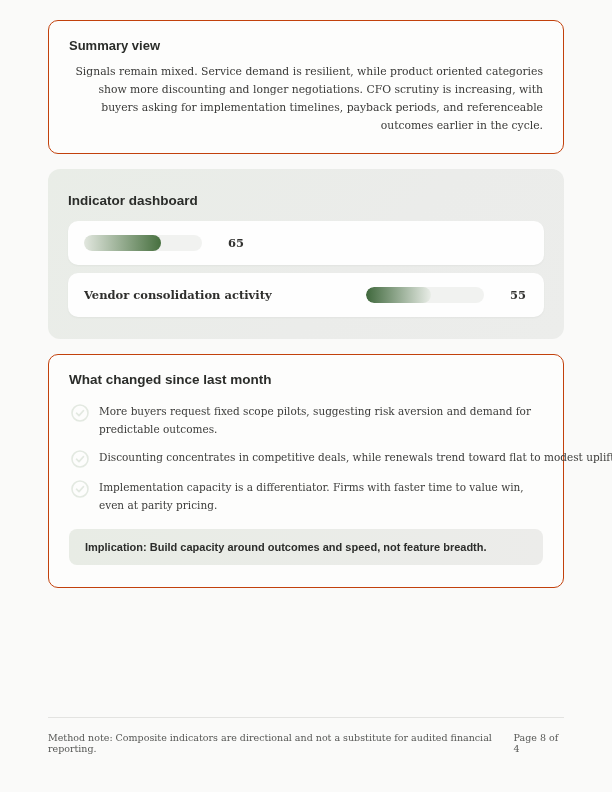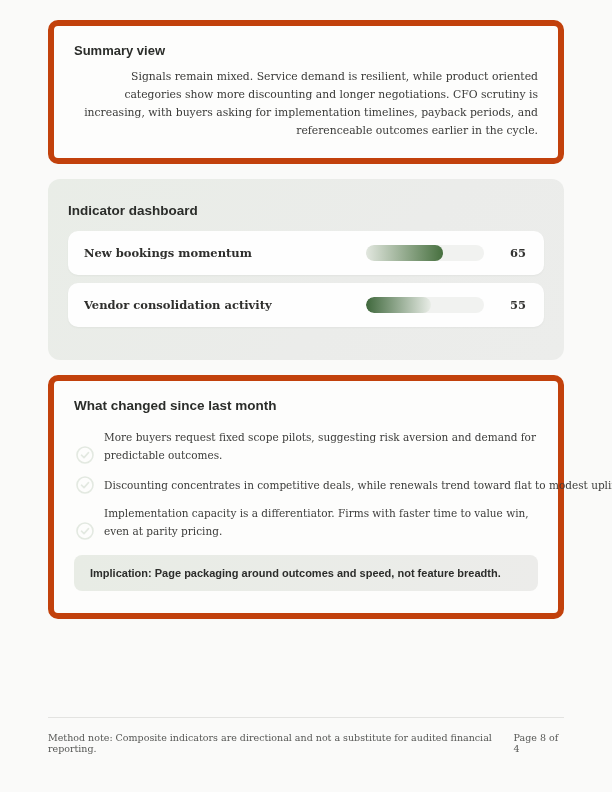--- a/index.html
+++ b/index.html
@@ -25,21 +25,21 @@
   }
   .hero .subtitle {
     font-family: "DejaVu Serif", serif;
     font-size: 10.5px; color: #4a4c49; margin-top: 7px;
   }
   
   .main { padding: 0 48px; flex: 1 1 auto; }
   .card {
     border-radius: 10px;
     background: #fdfdfc;
-    border: 6px solid #c2410c;
+    border: 1px solid #c2410c;
   }
   .card h2 {
     font-size: 13px; font-weight: bold; color: #2b2d2a;
   }
   
   .summary-card { margin-top: 20px; padding: 17px 20px 18px 20px; }
   .summary-card p {
     margin-top: 10px;
     font-family: "DejaVu Serif", serif;
     font-size: 10.8px; line-height: 18px; color: #3a3a38; text-align: right;
@@ -55,21 +55,21 @@
   .dashboard-card h2 { font-size: 13.5px; margin-bottom: 13px; }
   .indicator-row {
     background: #fefefe;
     border-radius: 10px;
     height: 44px;
     display: flex; align-items: center;
     padding: 0 18px 0 16px;
     margin-bottom: 8px;
     box-shadow: 0 1px 2px rgba(60,70,60,0.05);
   }
-  .indicator-row:last-child { margin-bottom: 15px; }
+  .indicator-row:last-child { margin-bottom: 4px; }
   .indicator-label {
     flex: 1 1 auto;
     font-family: "DejaVu Serif", serif;
     font-weight: bold; font-size: 11.5px; color: #2f2f2d;
   }
   .bar-track {
     width: 118px; height: 16px; border-radius: 8px;
     background: #f1f2f0; overflow: hidden;
     flex: 0 0 auto;
   }
@@ -79,21 +79,21 @@
   .indicator-row:nth-child(3) .bar-fill { background: linear-gradient(90deg, #edf1eb 0%, #f2f4f1 100%); }
   .indicator-value {
     width: 42px; text-align: right;
     font-family: "DejaVu Serif", serif;
     font-weight: bold; font-size: 11.5px; color: #333331;
   }
   
   .changes-card { margin-top: 15px; padding: 17px 20px 22px 20px; }
   .changes-card h2 { font-size: 13.5px; margin-bottom: 16px; }
   .change-item {
-    display: flex; align-items: flex-end;
+    display: flex; align-items: flex-start;
     margin-bottom: 11px;
   }
   .check-icon { flex: 0 0 auto; width: 18px; height: 18px; margin: 1px 10px 0 2px; }
   .change-text {
     font-family: "DejaVu Serif", serif;
     font-size: 10.5px; line-height: 17.5px; color: #3c3c3a;
     width: 472px;
   }
   .implication-box {
     margin-top: 15px;
@@ -125,21 +125,20 @@
 
     <div class="card summary-card">
       <h2>Summary view</h2>
       <p>Signals remain mixed. Service demand is resilient, while product oriented categories show more discounting and longer negotiations. CFO scrutiny is increasing, with buyers asking for implementation timelines, payback periods, and referenceable outcomes earlier in the cycle.</p>
     </div>
 
     <div class="card dashboard-card">
       <h2>Indicator dashboard</h2>
       <div>
         <div class="indicator-row">
-          <div class="indicator-label">New bookings momentum</div>
           <div class="bar-track">
             <div class="bar-fill" style="width: 65%;"></div>
           </div>
           <div class="indicator-value">65</div>
         </div>
         <div class="indicator-row">
           <div class="indicator-label">Vendor consolidation activity</div>
           <div class="bar-track">
             <div class="bar-fill" style="width: 55%;"></div>
           </div>
@@ -166,21 +165,21 @@
           <div class="change-text" style="white-space:nowrap;">Discounting concentrates in competitive deals, while renewals trend toward flat to modest uplifts.</div>
         </div>
         <div class="change-item">
           <svg class="check-icon" viewBox="0 0 18 18">
             <circle cx="9" cy="9" r="8" fill="none" stroke="#e3e9e1" stroke-width="1.6"></circle>
             <path d="M5.5 9.2 L8 11.6 L12.5 6.6" fill="none" stroke="#e3e9e1" stroke-width="1.6" stroke-linecap="round" stroke-linejoin="round"></path>
           </svg>
           <div class="change-text">Implementation capacity is a differentiator. Firms with faster time to value win, even at parity pricing.</div>
         </div>
       </div>
-      <div class="implication-box">Implication: Page packaging around outcomes and speed, not feature breadth.</div>
+      <div class="implication-box">Implication: Build capacity around outcomes and speed, not feature breadth.</div>
     </div>
 
   </div>
 
   <div class="footer">
     <div>Method note: Composite indicators are directional and not a substitute for audited financial reporting.</div>
     <div>Page 8 of 4</div>
   </div>
 
 </div>

